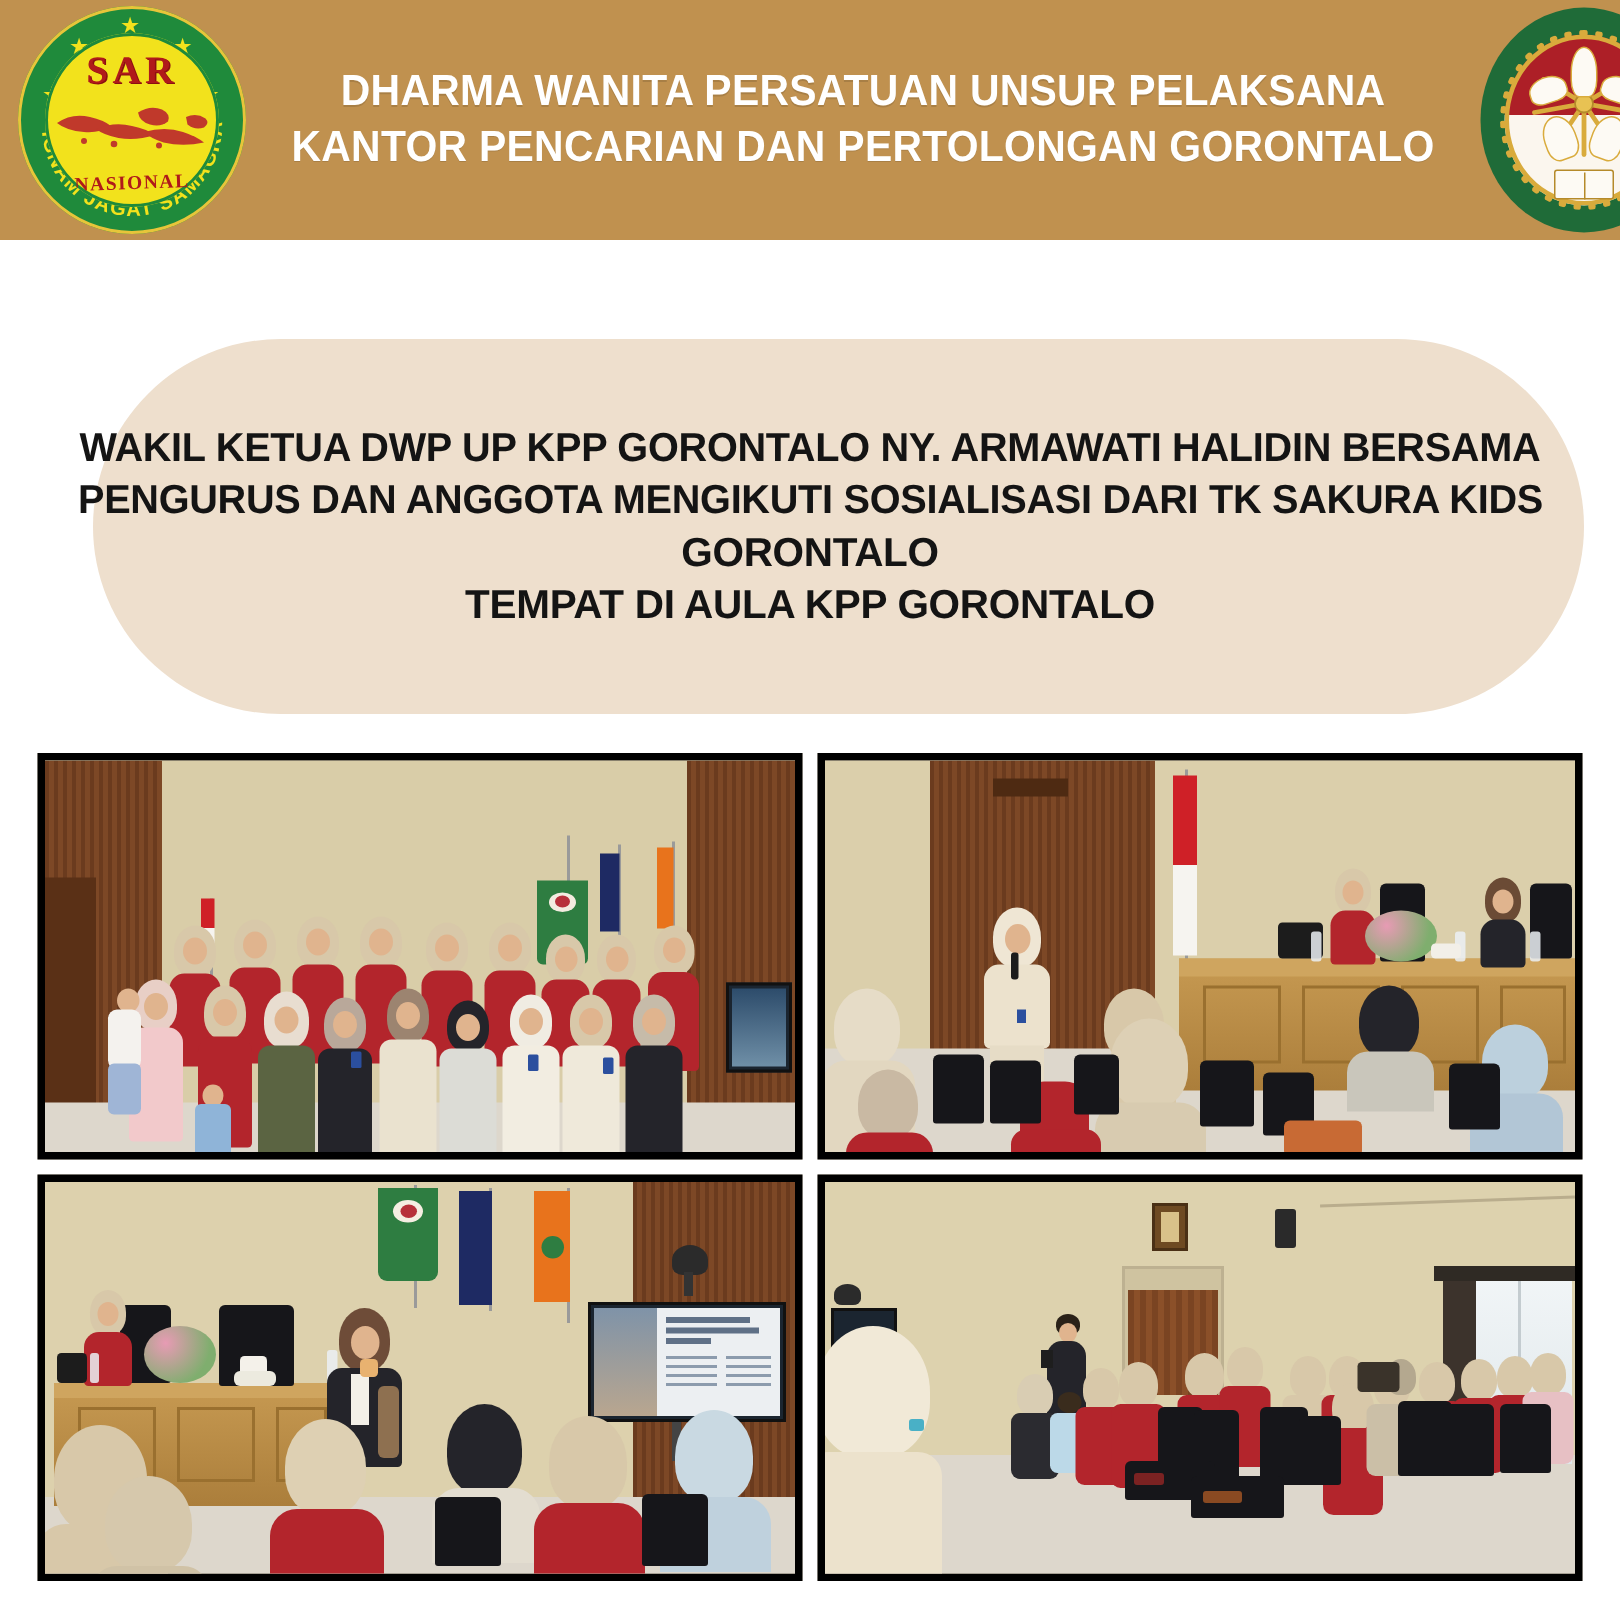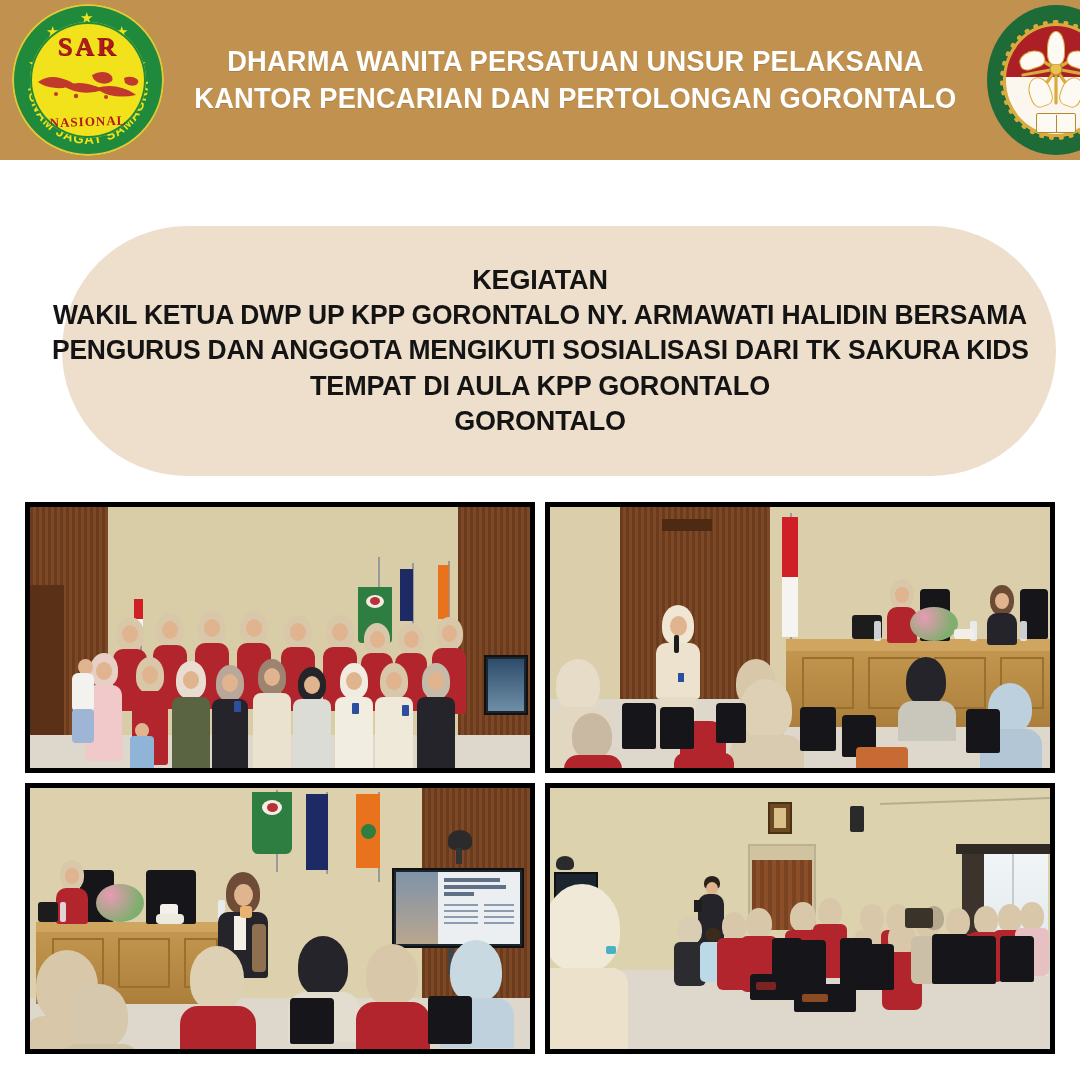--- a/index.html
+++ b/index.html
@@ -269,25 +269,24 @@
         <div class="dwp-petal" style="left:26px; top:54px; width:22px; height:30px; transform:rotate(-20deg);"></div>
         <div class="dwp-petal" style="left:58px; top:54px; width:22px; height:30px; transform:rotate(20deg);"></div>
         <div class="dwp-book"></div>
       </div>
       <div class="dwp-chain"></div>
     </div>
   </div>
 
   <div class="caption-card"></div>
   <div class="caption-text">
-    <span class="ln">KEGIATAN</span>
     <span class="ln wide">WAKIL KETUA DWP UP KPP GORONTALO NY. ARMAWATI HALIDIN BERSAMA</span>
     <span class="ln wide">PENGURUS DAN ANGGOTA MENGIKUTI SOSIALISASI DARI TK SAKURA KIDS</span>
+    <span class="ln">GORONTALO</span>
     <span class="ln">TEMPAT DI AULA KPP GORONTALO</span>
-    <span class="ln">GORONTALO</span>
   </div>
 
   <div class="photo-grid">
 
     <div class="photo">
       <div class="ph-inner">
         <div class="wall" style="left:0; top:0; width:500px; height:230px; background:#d9cda8;"></div>
         <div class="wood" style="left:0;   top:0;   width:78px;  height:230px;"></div>
         <div class="wood" style="left:0;   top:78px;width:34px;  height:152px; background:#5a3016;"></div>
         <div class="wood" style="left:428px;top:0;  width:72px;  height:230px;"></div>

